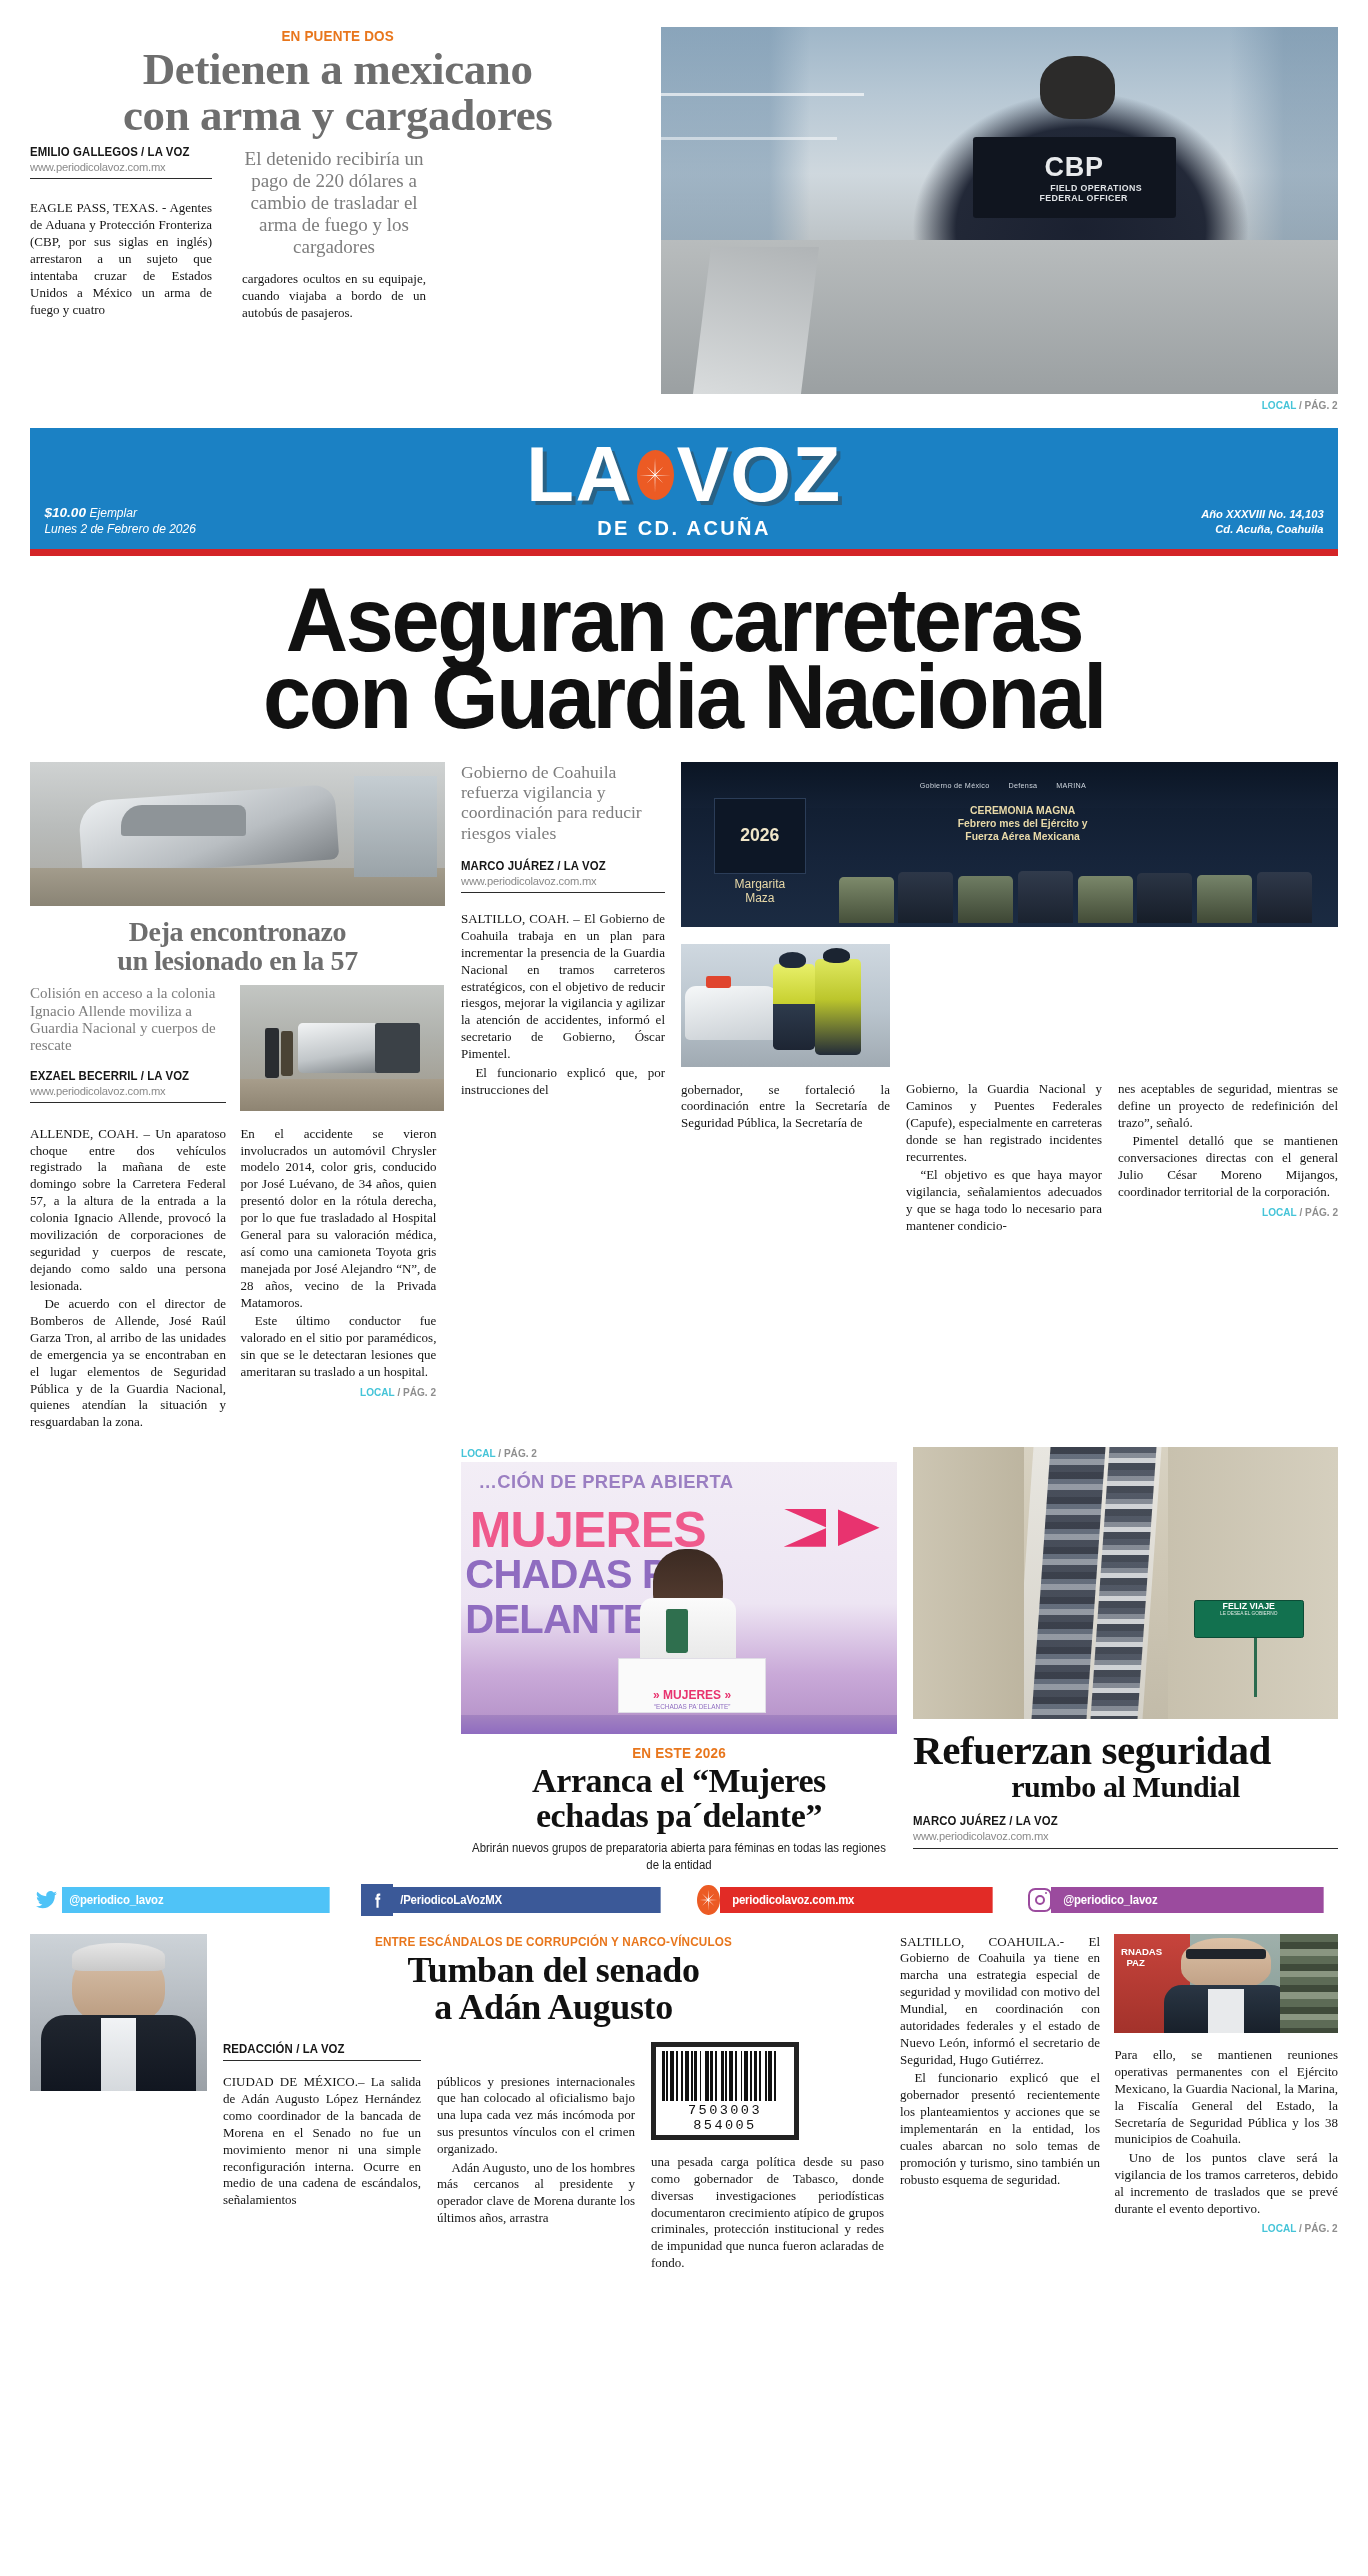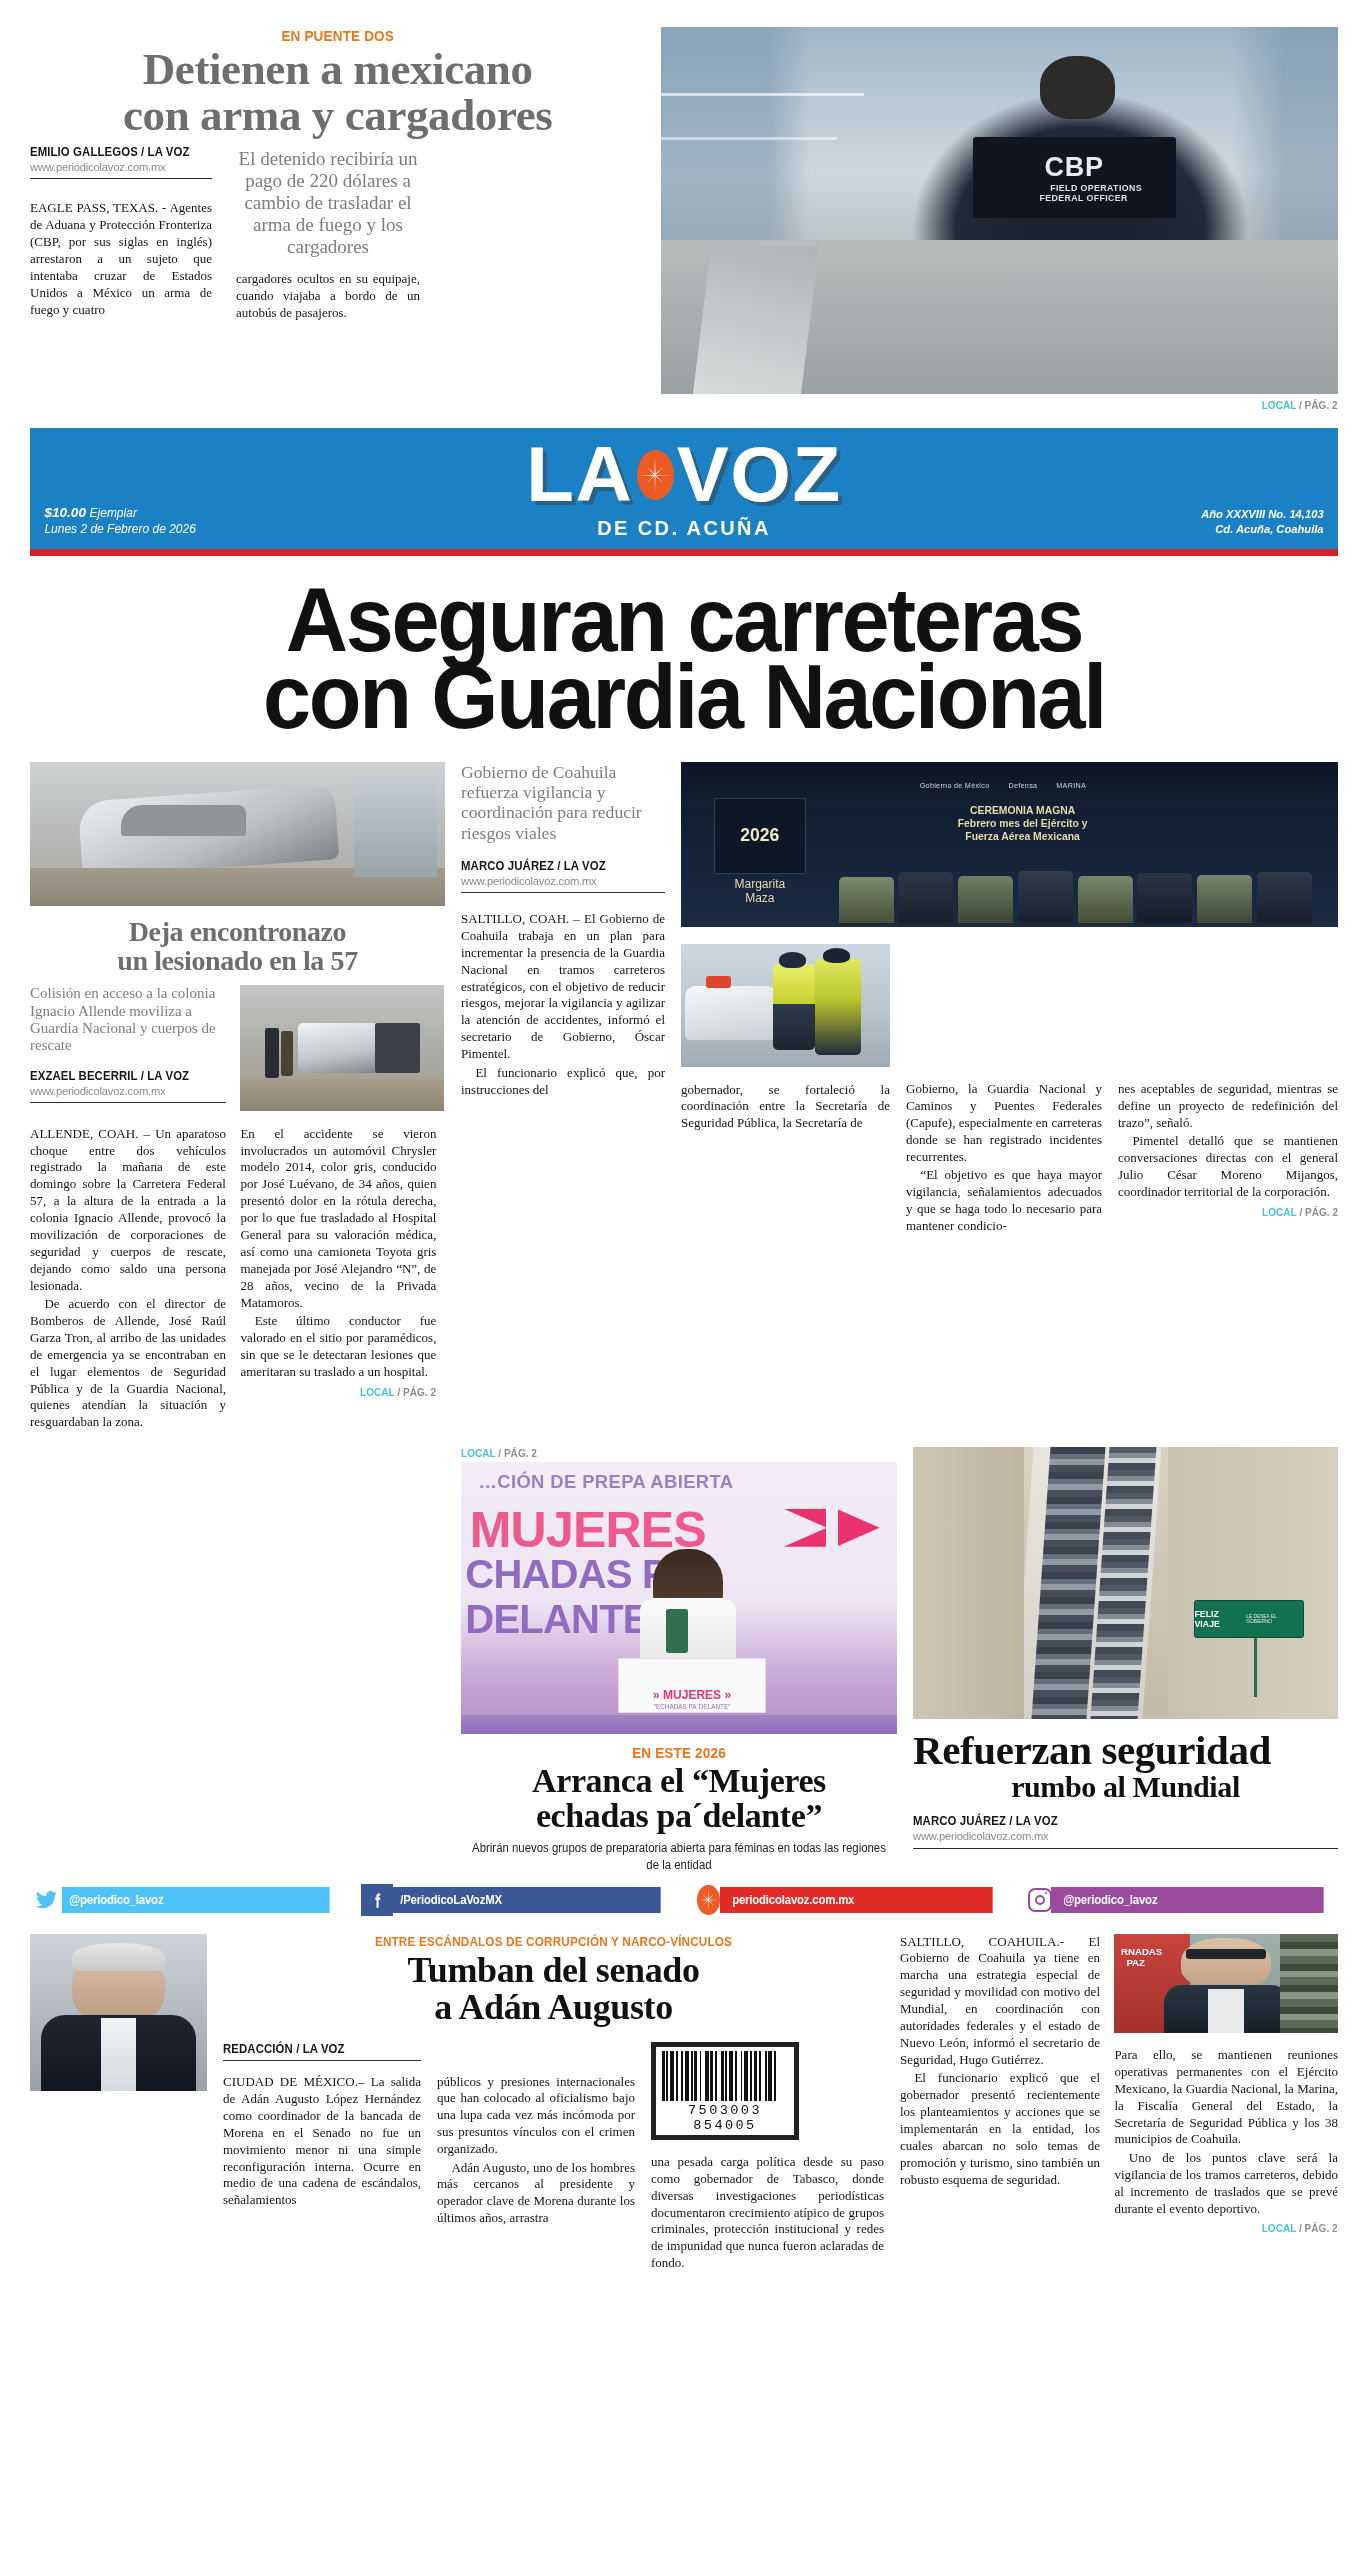--- a/index.html
+++ b/index.html
@@ -85,21 +85,21 @@
   .photo { position: relative; overflow: hidden; background: #c9ccd1; }
   .photo .cap {
     position: absolute; inset: 0;
   }
 
   
   .top-wrap { display: flex; gap: 16px; padding-top: 27px; }
   .top-left { width: 623px; }
   .top-right { width: 685px; }
 
-  .top-cols { display: flex; gap: 24px; margin-top: 8px; }
+  .top-cols { display: flex; gap: 30px; margin-top: 8px; }
 
   
   .masthead {
     margin: 17.6px 30px 0 30px;
     background: #1b81c4;
     height: 128px;
     position: relative;
     border-bottom: 7.2px solid #d42427;
   }
   .lavoz {
@@ -511,21 +511,21 @@
         <div style="position:absolute;left:44%;top:0;width:11%;height:100%;
              background:repeating-linear-gradient(180deg,#424a59 0 6.4px,#7b828e 6.4px 11.2px,#cfd2d6 11.2px 16px,#333a47 16px 23px);
              transform:skewX(-4deg);opacity:.9"></div>
         <div style="position:absolute;left:0;top:0;width:26%;height:100%;
              background:linear-gradient(90deg,#cdc6b3,#bdb5a0)"></div>
         <div style="position:absolute;right:0;top:0;width:40%;height:100%;
              background:linear-gradient(90deg,#c8c1ae,#d5cfbe)"></div>
 
         <div style="position:absolute;right:8%;top:56%;width:26%;height:14%;
              background:#12714f;border:1.6px solid #0c4c36;border-radius:2.4px;
-             display:flex;flex-direction:row;align-items:center;justify-content:flex-start;">
+             display:flex;flex-direction:column;align-items:center;justify-content:flex-start;">
           <span style="font-family:'Liberation Sans',sans-serif;color:#fff;font-size:8.8px;font-weight:bold">FELIZ VIAJE</span>
           <span style="font-family:'Liberation Sans',sans-serif;color:#dfe9e3;font-size:4.8px">LE DESEA EL GOBIERNO</span>
         </div>
         <div style="position:absolute;right:19%;top:70%;width:3.2px;height:22%;background:#2b6b4f"></div>
       </div>
       <div class="serif-head blk-head" style="font-size:41px;text-align:left;margin-top:11.2px">Refuerzan seguridad</div>
       <div class="serif-head blk-head" style="font-size:30px;text-align:center;margin-top:1.6px">rumbo al Mundial</div>
       <div class="byline" style="margin-top:12.8px">MARCO JUÁREZ / LA VOZ</div>
       <div class="byurl">www.periodicolavoz.com.mx</div>
       <div class="byrule"></div>

